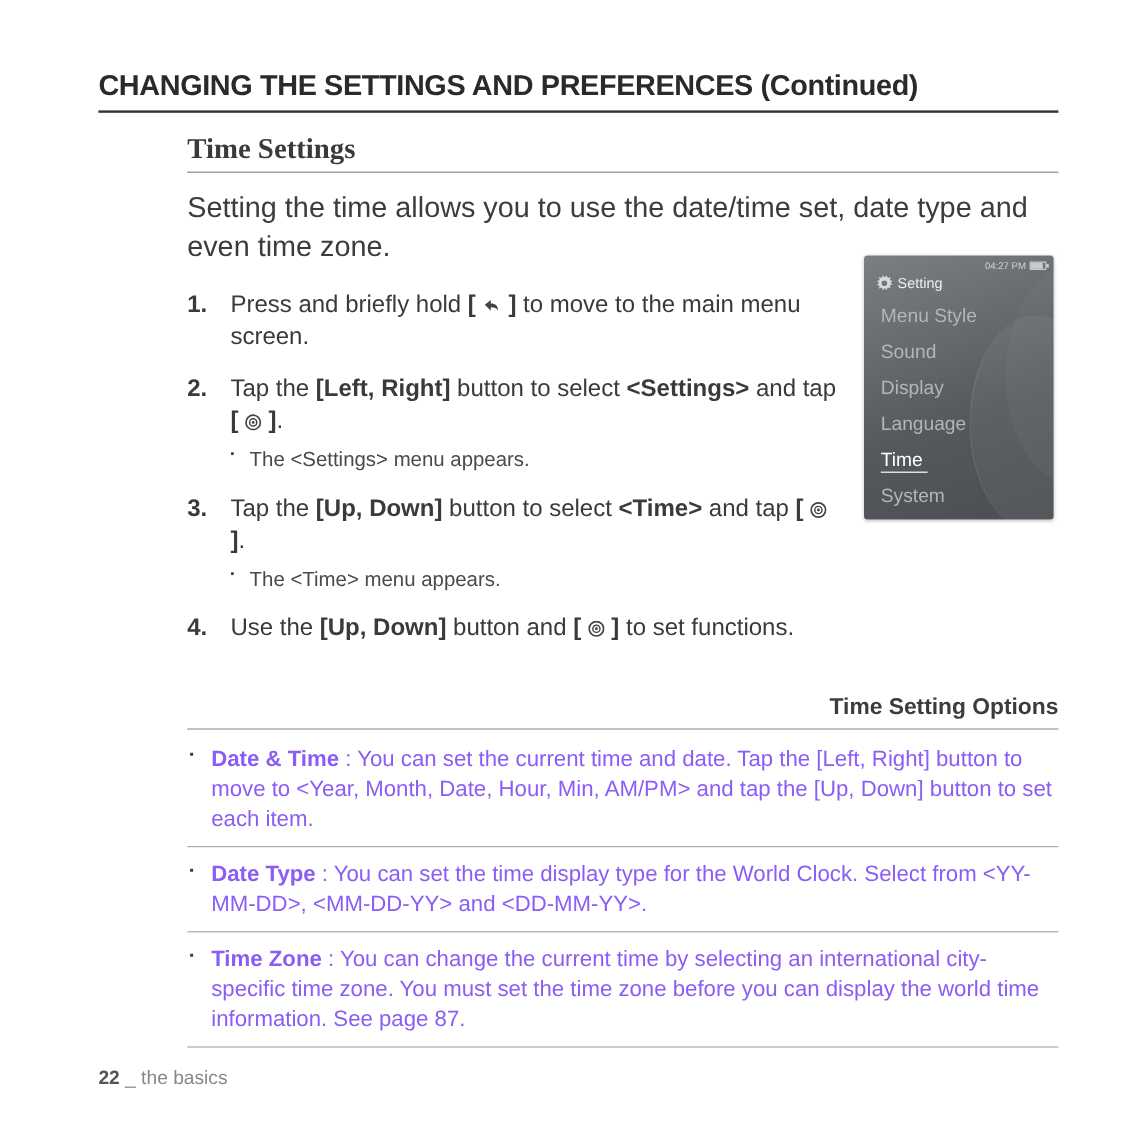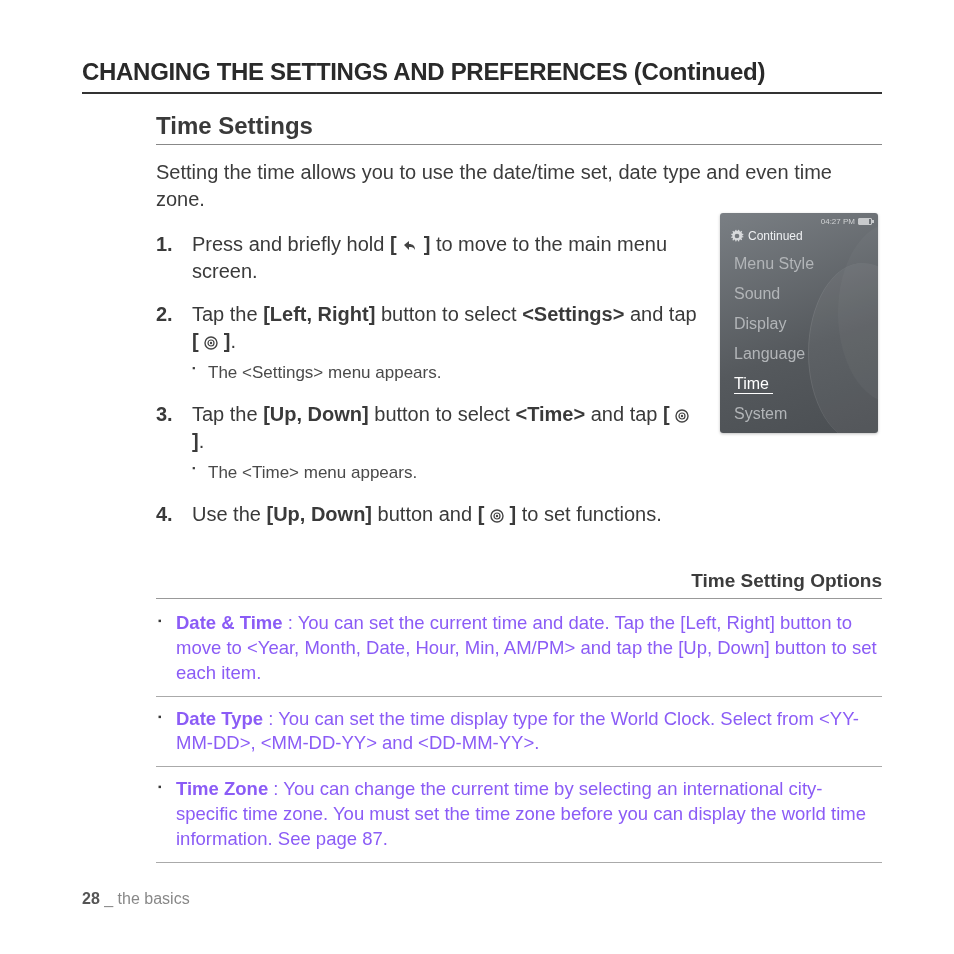--- a/index.html
+++ b/index.html
@@ -24,23 +24,24 @@
     margin-left: 74px;
     margin-top: 18px;
   }
   .section-heading {
     font-size: 24px;
     font-weight: bold;
     color: #3a3a3a;
     border-bottom: 1px solid #888;
     padding-bottom: 4px;
     margin-bottom: 14px;
+    font-family: Liberation Serif, serif;
   }
   .intro {
-    font-size: 20px;
+    font-size: 24px;
     line-height: 1.35;
     color: #3c3c3c;
     margin-bottom: 18px;
   }
   .steps-wrap {
     position: relative;
   }
   .steps {
     list-style: none;
     counter-reset: step;
@@ -254,27 +255,27 @@
   <div class="dev-status">
     <span>04:27 PM</span>
     <span class="batt">
         <i></i>
       </span>
   </div>
   <div class="dev-header">
     <svg class="gear" viewBox="0 0 24 24">
         <path fill="#d8dadc" d="M12 8a4 4 0 1 0 0 8 4 4 0 0 0 0-8zm9 4l2 .5-.5 2-2-.3a9 9 0 0 1-.9 2.1l1.3 1.6-1.4 1.4-1.6-1.3a9 9 0 0 1-2.1.9l.3 2-2 .5-.5-2a9 9 0 0 1-2.3 0l-.5 2-2-.5.3-2a9 9 0 0 1-2.1-.9L5.4 20 4 18.6l1.3-1.6A9 9 0 0 1 4.4 15l-2 .3L2 13.3l2-.5a9 9 0 0 1 0-2.3l-2-.5.5-2 2 .3a9 9 0 0 1 .9-2.1L4 4.6 5.4 3.2l1.6 1.3A9 9 0 0 1 9.1 3.6l-.3-2 2-.5.5 2a9 9 0 0 1 2.3 0l.5-2 2 .5-.3 2a9 9 0 0 1 2.1.9l1.6-1.3L21 4.6l-1.3 1.6a9 9 0 0 1 .9 2.1l2-.3.5 2-2 .5a9 9 0 0 1 0 2.3z"></path>
       </svg>
-    <span>Continued</span>
+    <span>Setting</span>
   </div>
   <ul class="dev-list">
     <li class="dev-item"><span>Menu Style</span></li>
     <li class="dev-item"><span>Sound</span></li>
     <li class="dev-item"><span>Display</span></li>
     <li class="dev-item"><span>Language</span></li>
     <li class="dev-item sel"><span>Time</span></li>
     <li class="dev-item"><span>System</span></li>
   </ul>
 </div>
 
 <div class="footer">
-  <span class="pg">28</span><span> _ </span><span>the basics</span>
+  <span class="pg">22</span><span> _ </span><span>the basics</span>
 </div>
 
 </body></html>

